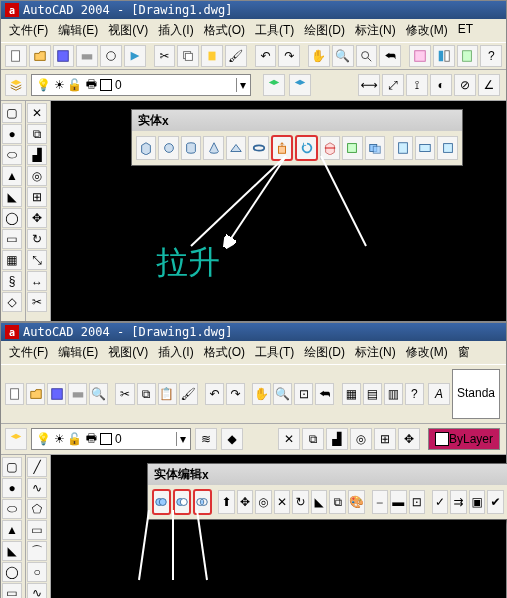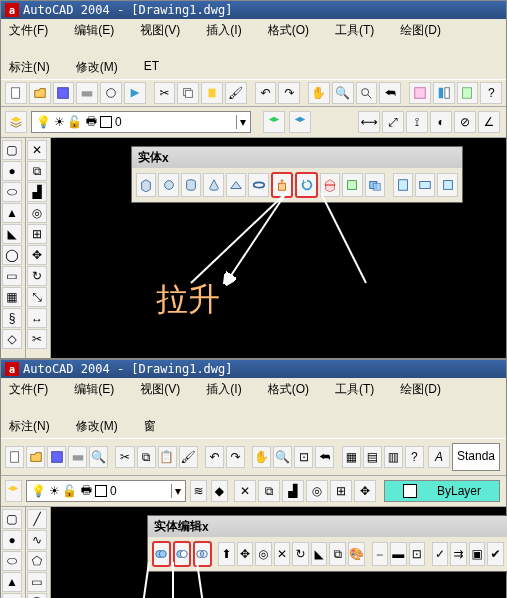--- a/index.html
+++ b/index.html
@@ -1,51 +1,51 @@
 <!DOCTYPE html>
 <html><head>
 <meta charset="utf-8">
 <style>
 body{margin:0;font-family:"Microsoft YaHei",SimSun,Arial,sans-serif;font-size:12px;background:#fff;width:507px}
 .window{border:1px solid #888;background:#f0f0f0}
 .titlebar{background:linear-gradient(#3a66a7,#2a4d7f);color:#fff;padding:2px 4px;font-family:monospace;font-size:12px;display:flex;align-items:center;gap:4px}
 .titlebar .aicon{width:14px;height:14px;background:#c00;display:inline-flex;align-items:center;justify-content:center;color:#fff;font-size:10px;font-weight:bold}
-.menubar{background:#ece9d8;padding:2px 4px;display:flex;gap:18px;flex-wrap:wrap}
+.menubar{background:#ece9d8;padding:2px 4px;display:flex;gap:2px;flex-wrap:wrap}
 .menubar span{padding:1px 4px;cursor:default}
 .toolbar{background:#ece9d8;padding:2px 4px;display:flex;gap:2px;align-items:center;border-top:1px solid #fff;border-bottom:1px solid #aaa}
 .tbtn{width:20px;height:20px;border:1px solid #ccc;background:#f5f5f5;display:inline-flex;align-items:center;justify-content:center;font-size:12px;cursor:pointer}
 .tbtn svg{width:14px;height:14px}
 .sep{width:4px}
 .layerbar{background:#ece9d8;padding:2px 4px;display:flex;gap:4px;align-items:center;border-bottom:1px solid #aaa}
 .layersel{flex:0 0 auto;border:1px solid #888;background:#fff;padding:1px 4px;height:18px;display:flex;align-items:center;gap:3px;width:210px}
 .layersel2{width:150px}
 .dropdown{margin-left:auto;border-left:1px solid #888;padding-left:3px}
 .workarea{display:flex;background:#000;height:220px;position:relative}
 .sidetb{background:#ece9d8;width:22px;display:flex;flex-direction:column;gap:1px;padding:2px 1px;border-right:1px solid #aaa}
 .sidetb .tbtn{width:18px;height:18px}
 .floating{position:absolute;background:#ece9d8;border:1px solid #666;box-shadow:2px 2px 4px rgba(0,0,0,0.4)}
 .floating .ftitle{background:linear-gradient(#ddd,#ccc);padding:2px 6px;font-size:12px;font-weight:bold;display:flex;justify-content:flex-start;align-items:center}
 .floating .fclose{font-family:Arial;font-weight:bold;cursor:pointer}
 .floating .fbody{padding:4px;display:flex;gap:2px;align-items:center}
 .fbody .tbtn{width:22px;height:22px}
 .hilite{border:2px solid #d33 !important;border-radius:3px}
-.annot{position:absolute;color:#fdba74;font-family:Liberation Serif, serif;font-size:32px;pointer-events:none}
+.annot{position:absolute;color:#14b8a6;font-family:Liberation Serif, serif;font-size:32px;pointer-events:none}
 .arrow{position:absolute;stroke:#fff;fill:none;stroke-width:2;pointer-events:none}
 .righttb{background:#ece9d8;padding:2px;display:flex;gap:2px;align-items:center;margin-left:auto}
 
 
 .ic-new{fill:#fff;stroke:#666}
 .ic-open{fill:#fc6;stroke:#960}
 .ic-save{fill:#66f;stroke:#339}
 .ic-blue{fill:#39c}
 .ic-green{fill:#3c6}
 .ic-yellow{fill:#fc3}
 .ic-gray{fill:#999}
 
-.bylayer{border:1px solid #888;background:#5eead4;padding:1px 18px;height:18px;display:flex;align-items:center;gap:20px}
+.bylayer{border:1px solid #888;background:#be185d;padding:1px 6px;height:18px;display:flex;align-items:center;gap:0}
 .bylayer .sw{width:12px;height:12px;border:1px solid #000;background:#fff}
 </style>
 </head>
 <body>
 
 <div class="window">
   <div class="titlebar">
     <span class="aicon">a</span>
     <span>AutoCAD 2004 - [Drawing1.dwg]</span>
   </div>
@@ -356,21 +356,21 @@
     <span class="tbtn">⮪</span>
     <span class="sep"></span>
     <span class="tbtn">▦</span>
     <span class="tbtn">▤</span>
     <span class="tbtn">▥</span>
     <span class="tbtn">?</span>
     <div class="righttb">
       <span class="tbtn">
           <i>A</i>
         </span>
-      <span style="border:1px solid #888;background:#fff;padding:5px 4px;height:16px">Standa</span>
+      <span style="border:1px solid #888;background:#fff;padding:16px 4px;height:16px">Standa</span>
     </div>
   </div>
   <div class="layerbar">
     <span class="tbtn">
         <svg viewBox="0 0 16 16">
           <path d="M2 5l6-3 6 3-6 3z" class="ic-yellow"></path>
         </svg>
       </span>
     <div class="layersel layersel2">
       <span>💡</span>

